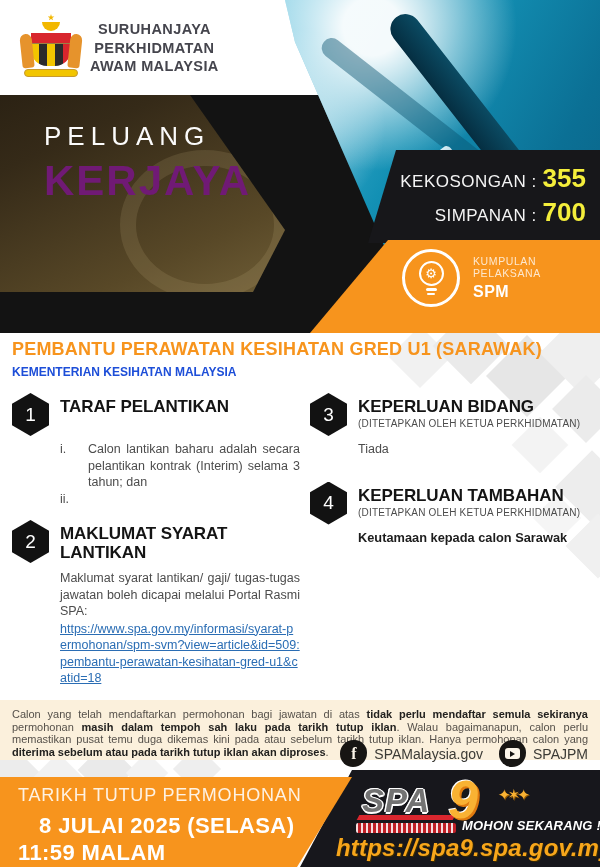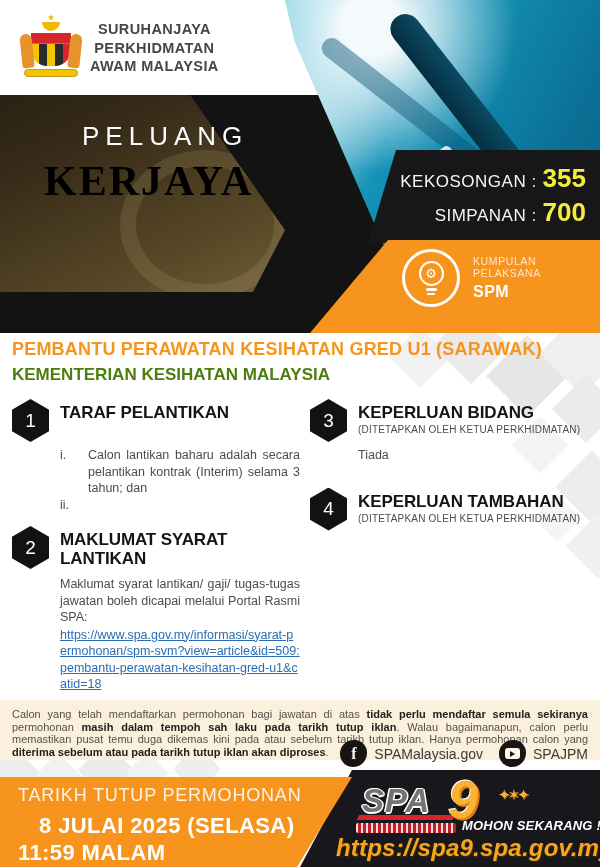--- a/index.html
+++ b/index.html
@@ -27,22 +27,22 @@
   .connector { position:absolute; left:428px; top:158px; width:48px; height:26px; border-radius:5px;
     background:linear-gradient(90deg,#d8eef6,#8fb6c4 45%,#f0fafe 75%,#9fc2cf); transform:rotate(52deg); }
   .olive {
     position:absolute; inset:0; z-index:3;
     clip-path:polygon(0 95px, 190px 95px, 285px 230px, 253px 292px, 0 292px);
     background:linear-gradient(155deg,#1f180e 0%, #352a18 28%, #584827 55%, #7c6a3f 78%, #9c8a58 100%);
   }
   .olive-ring { position:absolute; left:120px; top:150px; width:170px; height:150px; border-radius:50%;
     border:16px solid rgba(210,190,140,.14); }
   .hero-title { position:absolute; left:44px; top:121px; z-index:6; }
-  .hero-title .light { font-size:26px; font-weight:400; color:#fbfbfb; letter-spacing:6px;margin-left:38px; }
-  .hero-title .bold  { font-size:42px; font-weight:800; color:#000000; letter-spacing:2px; margin-top:5px;font-family:Liberation Serif, serif; }
+  .hero-title .light { font-size:26px; font-weight:400; color:#fbfbfb; letter-spacing:6px; }
+  .hero-title .bold  { font-size:42px; font-weight:800; color:#701a75; letter-spacing:2px; margin-top:5px; }
   .stats {
     position:absolute; left:368px; top:150px; width:232px; height:93px; z-index:4;
     clip-path:polygon(28px 0, 232px 0, 232px 93px, 0 93px);
     background:#17171a; text-align:right; padding:13px 14px 0 0;
   }
   .stat-row { display:flex; justify-content:flex-end; align-items:baseline; gap:6px; margin-bottom:3px; }
   .stat-label { font-size:17px; color:#f5f5f5; letter-spacing:.5px; }
   .stat-value { font-size:26px; font-weight:800; color:#f4ee3b; }
   .badge-panel {
     position:absolute; left:300px; top:238px; width:300px; height:95px; z-index:5;
@@ -72,21 +72,21 @@
   .tiger { position:absolute; top:20px; width:12px; height:34px; background:#e6932c; border-radius:6px 6px 3px 3px; }
   .tiger.l { left:-1px; transform:rotate(-6deg); }
   .tiger.r { right:-1px; transform:rotate(6deg); }
   .crest-banner { width:54px; height:8px; margin:3px auto 0; background:#f2c500; border:1px solid #c79a2e; border-radius:4px; }
   .org-name { font-size:14.5px; font-weight:700; color:#45454d; line-height:1.3; letter-spacing:.4px;text-align:center; }
   
   .content { position:relative; width:600px; height:367px; background:#fff; overflow:hidden; }
   .diamond { position:absolute; transform:rotate(45deg); z-index:0; }
   .content-inner { position:relative; z-index:1; padding:6px 12px 0 12px; }
   .pos-title { font-size:18px; font-weight:800; color:#f7941d; letter-spacing:.2px; }
-  .ministry { font-size:17px; font-weight:800; color:#4d7c0f; margin-top:5px; }
+  .ministry { font-size:12px; font-weight:800; color:#1d4ed8; margin-top:5px; }
   .cols { display:flex; margin-top:14px; }
   .col-left { width:288px; flex:none; }
   .col-right { flex:1; padding-left:10px; }
   .section { margin-bottom:13px; }
   .sec-head { display:flex; gap:11px; }
   .hex { width:37px; height:43px; flex:none; background:#121212; color:#fff;
     clip-path:polygon(50% 0,100% 25%,100% 75%,50% 100%,0 75%,0 25%);
     display:flex; align-items:center; justify-content:center; font-size:19px; }
   .sec-titlebox { padding-top:4px; }
   .sec-title { font-size:17px; font-weight:800; color:#141414; line-height:1.12; letter-spacing:-.1px; }
@@ -266,20 +266,21 @@
           </div>
 
           <div class="section">
             <div class="sec-head">
               <div class="hex">4</div>
               <div class="sec-titlebox">
                 <div class="sec-title">KEPERLUAN TAMBAHAN</div>
                 <div class="sec-sub">(DITETAPKAN OLEH KETUA PERKHIDMATAN)</div>
               </div>
             </div>
+            <div class="sec-body bold-line">Keutamaan kepada calon Sarawak</div>
           </div>
 
         </div>
       </div>
     </div>
   </div>
 
   <div class="notice">
     <div class="notice-text">
       <span>Calon yang telah mendaftarkan permohonan bagi jawatan di atas </span><span class="b">tidak perlu mendaftar semula sekiranya</span><span> permohonan </span><span class="b">masih dalam tempoh sah laku pada tarikh tutup iklan</span><span>. Walau bagaimanapun, calon perlu memastikan pusat temu duga dikemas kini pada atau sebelum tarikh tutup iklan. Hanya permohonan calon yang </span><span class="b">diterima sebelum atau pada tarikh tutup iklan akan diproses</span><span>.</span>

